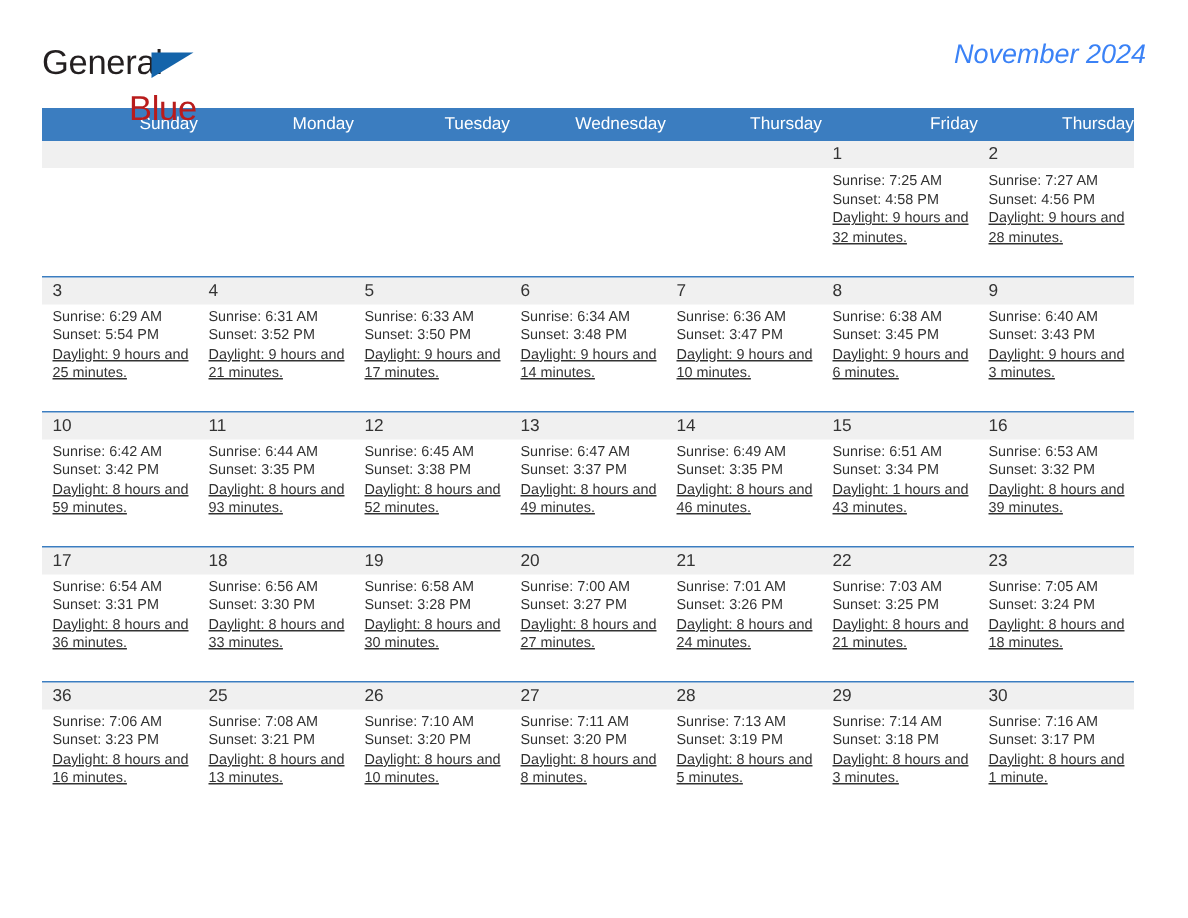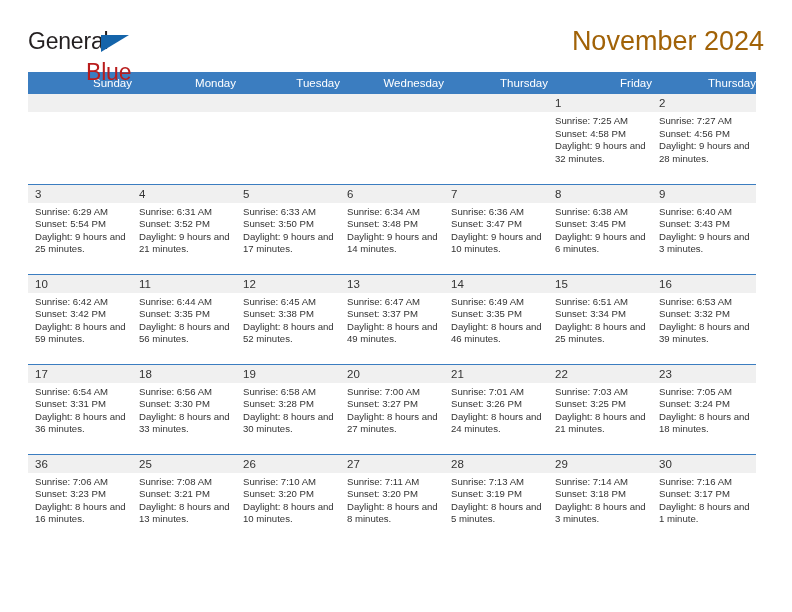--- a/index.html
+++ b/index.html
@@ -60,25 +60,26 @@
     top: 35px;
     font-size: 23px;
     color: #b91c1c;
     letter-spacing: -0.2px;
   }
   .titles {
     text-align: right;
     padding-top: 0;
   }
   .cal-title {
-    font-size: 27px;
-    color: #a16207;
+    font-size: 18px;
+    color: #3b82f6;
     line-height: 1.15;
     font-weight: normal;
     margin: 0;
+    font-style: italic;
   }
   .cal-subtitle {
     font-size: 15px;
     color: #1a1a1a;
     margin: 7px 0 0 0;
     font-weight: normal;
   }
 
   
   .calendar {
@@ -126,20 +127,21 @@
     padding: 3px 6px 0 7px;
     font-size: 9.6px;
     line-height: 12.6px;
     color: #333333;
   }
   .info div {
     white-space: nowrap;
   }
   .info .daylight {
     white-space: normal;
+    text-decoration: underline;
   }
 </style>
 </head>
 <body>
 
 <div class="page">
 
   <div class="topbar">
 
     <div class="logo">
@@ -296,21 +298,21 @@
                 <div class="daylight">Daylight: 8 hours and 59 minutes.</div>
               </div>
             </div>
           </td>
           <td>
             <div class="daycell">
               <div class="daynum">11</div>
               <div class="info">
                 <div>Sunrise: 6:44 AM</div>
                 <div>Sunset: 3:35 PM</div>
-                <div class="daylight">Daylight: 8 hours and 56 minutes.</div>
+                <div class="daylight">Daylight: 8 hours and 93 minutes.</div>
               </div>
             </div>
           </td>
           <td>
             <div class="daycell">
               <div class="daynum">12</div>
               <div class="info">
                 <div>Sunrise: 6:45 AM</div>
                 <div>Sunset: 3:38 PM</div>
                 <div class="daylight">Daylight: 8 hours and 52 minutes.</div>
@@ -336,21 +338,21 @@
                 <div class="daylight">Daylight: 8 hours and 46 minutes.</div>
               </div>
             </div>
           </td>
           <td>
             <div class="daycell">
               <div class="daynum">15</div>
               <div class="info">
                 <div>Sunrise: 6:51 AM</div>
                 <div>Sunset: 3:34 PM</div>
-                <div class="daylight">Daylight: 8 hours and 25 minutes.</div>
+                <div class="daylight">Daylight: 1 hours and 43 minutes.</div>
               </div>
             </div>
           </td>
           <td>
             <div class="daycell">
               <div class="daynum">16</div>
               <div class="info">
                 <div>Sunrise: 6:53 AM</div>
                 <div>Sunset: 3:32 PM</div>
                 <div class="daylight">Daylight: 8 hours and 39 minutes.</div>

